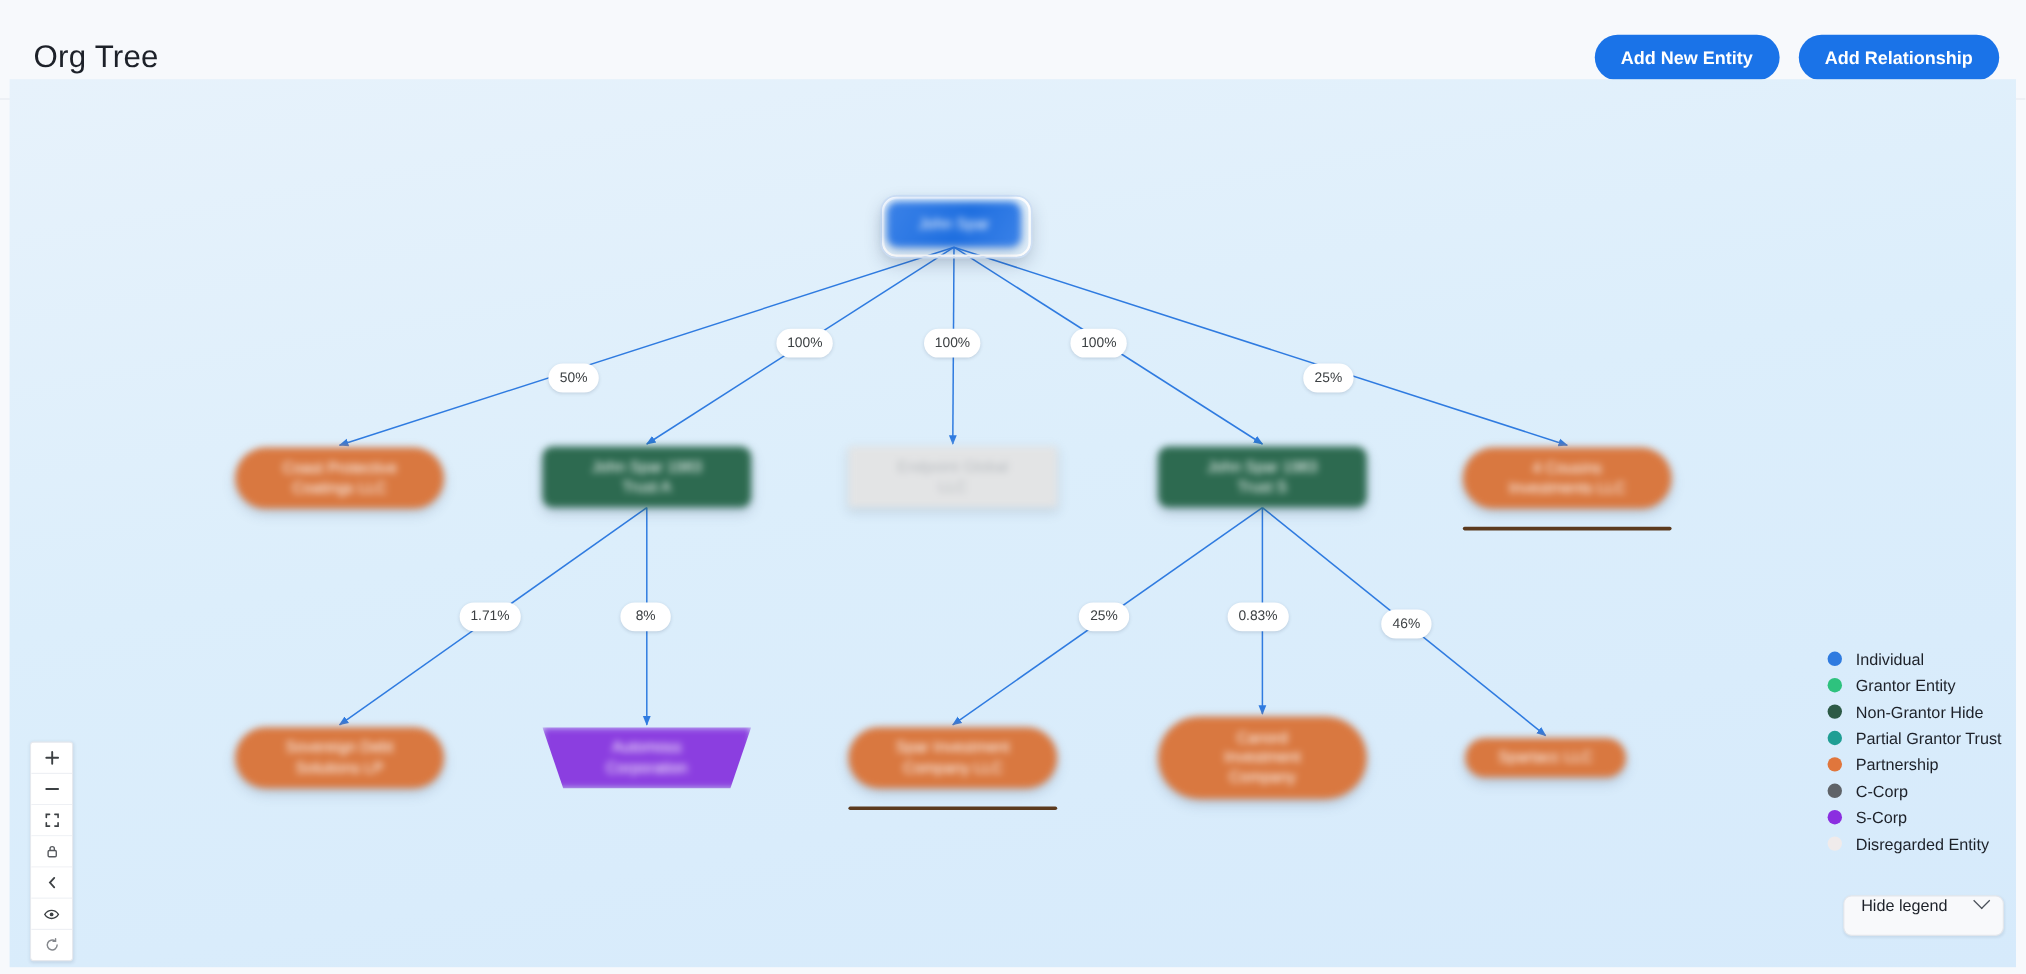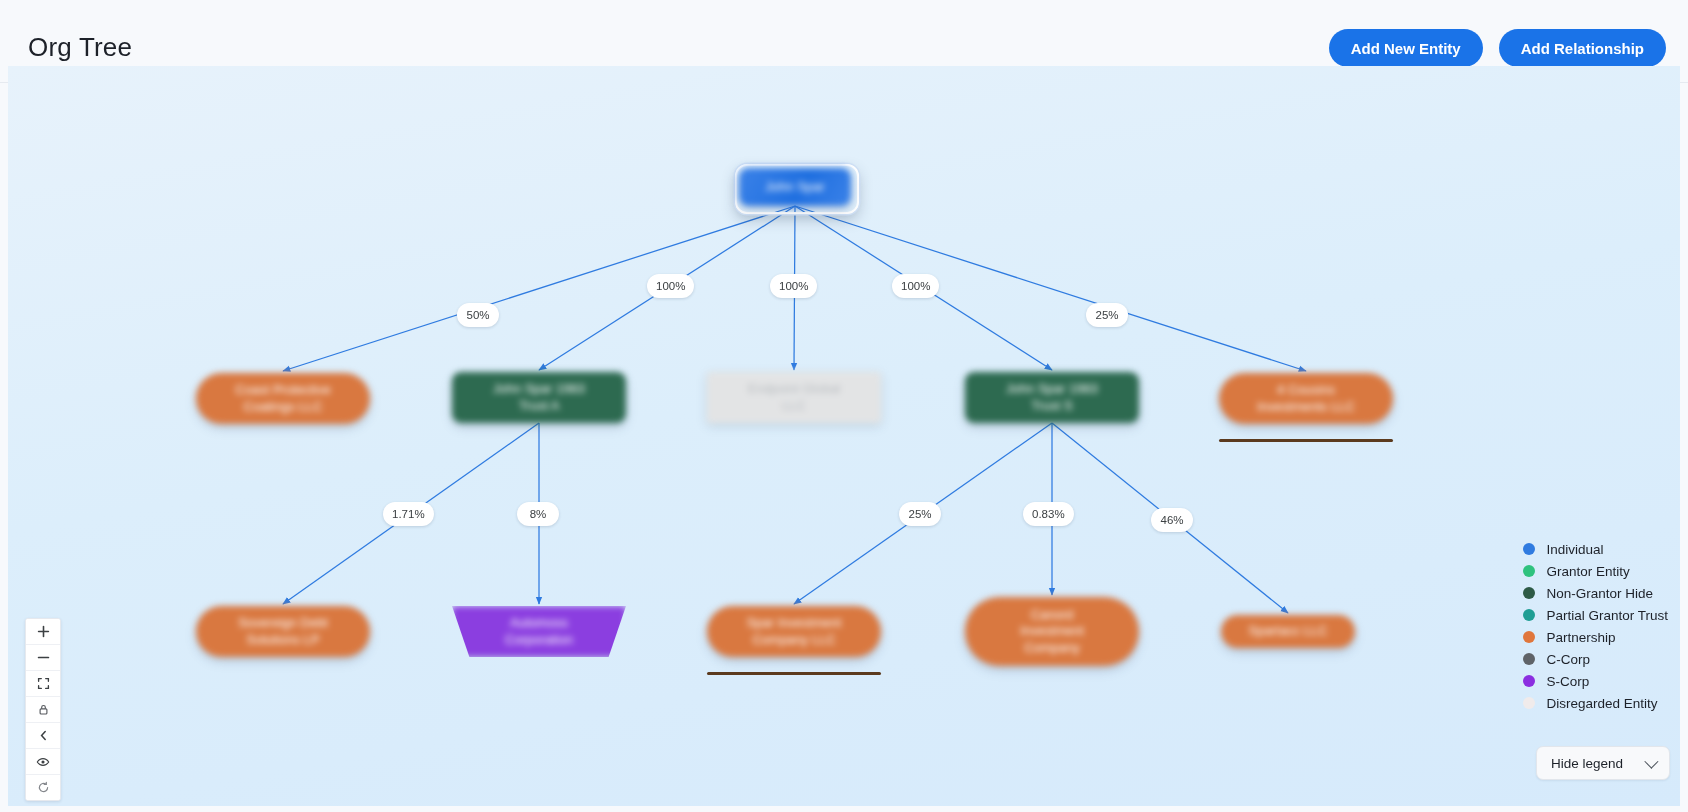--- a/index.html
+++ b/index.html
@@ -93,21 +93,21 @@
   
   .legend{position:absolute;right:12px;bottom:92px;}
   .legend-row{display:flex;align-items:center;gap:11px;height:22px;}
   .legend-dot{width:12px;height:12px;border-radius:50%;flex:0 0 auto;}
   .legend-text{font-size:13.5px;color:#1d2129;white-space:nowrap;}
 
   .legend-toggle{
     position:absolute;right:10px;bottom:26px;
     background:#f8f9fb;border:1px solid #e2e6ec;border-radius:7px;
     height:34px;padding:0 14px;
-    display:flex;align-items:center;gap:22px;
+    display:flex;gap:22px;
     font-size:13.5px;color:#1d2129;
     box-shadow:0 1px 2px rgba(30,50,80,.08);
     cursor:pointer;font-family:"Liberation Sans",sans-serif;
   }
   .chev{display:inline-block;width:9px;height:9px;
     border-right:1.7px solid #4a5059;border-bottom:1.7px solid #4a5059;
     transform:rotate(45deg) translateY(-2px);}
 
   
   .toolbar{

